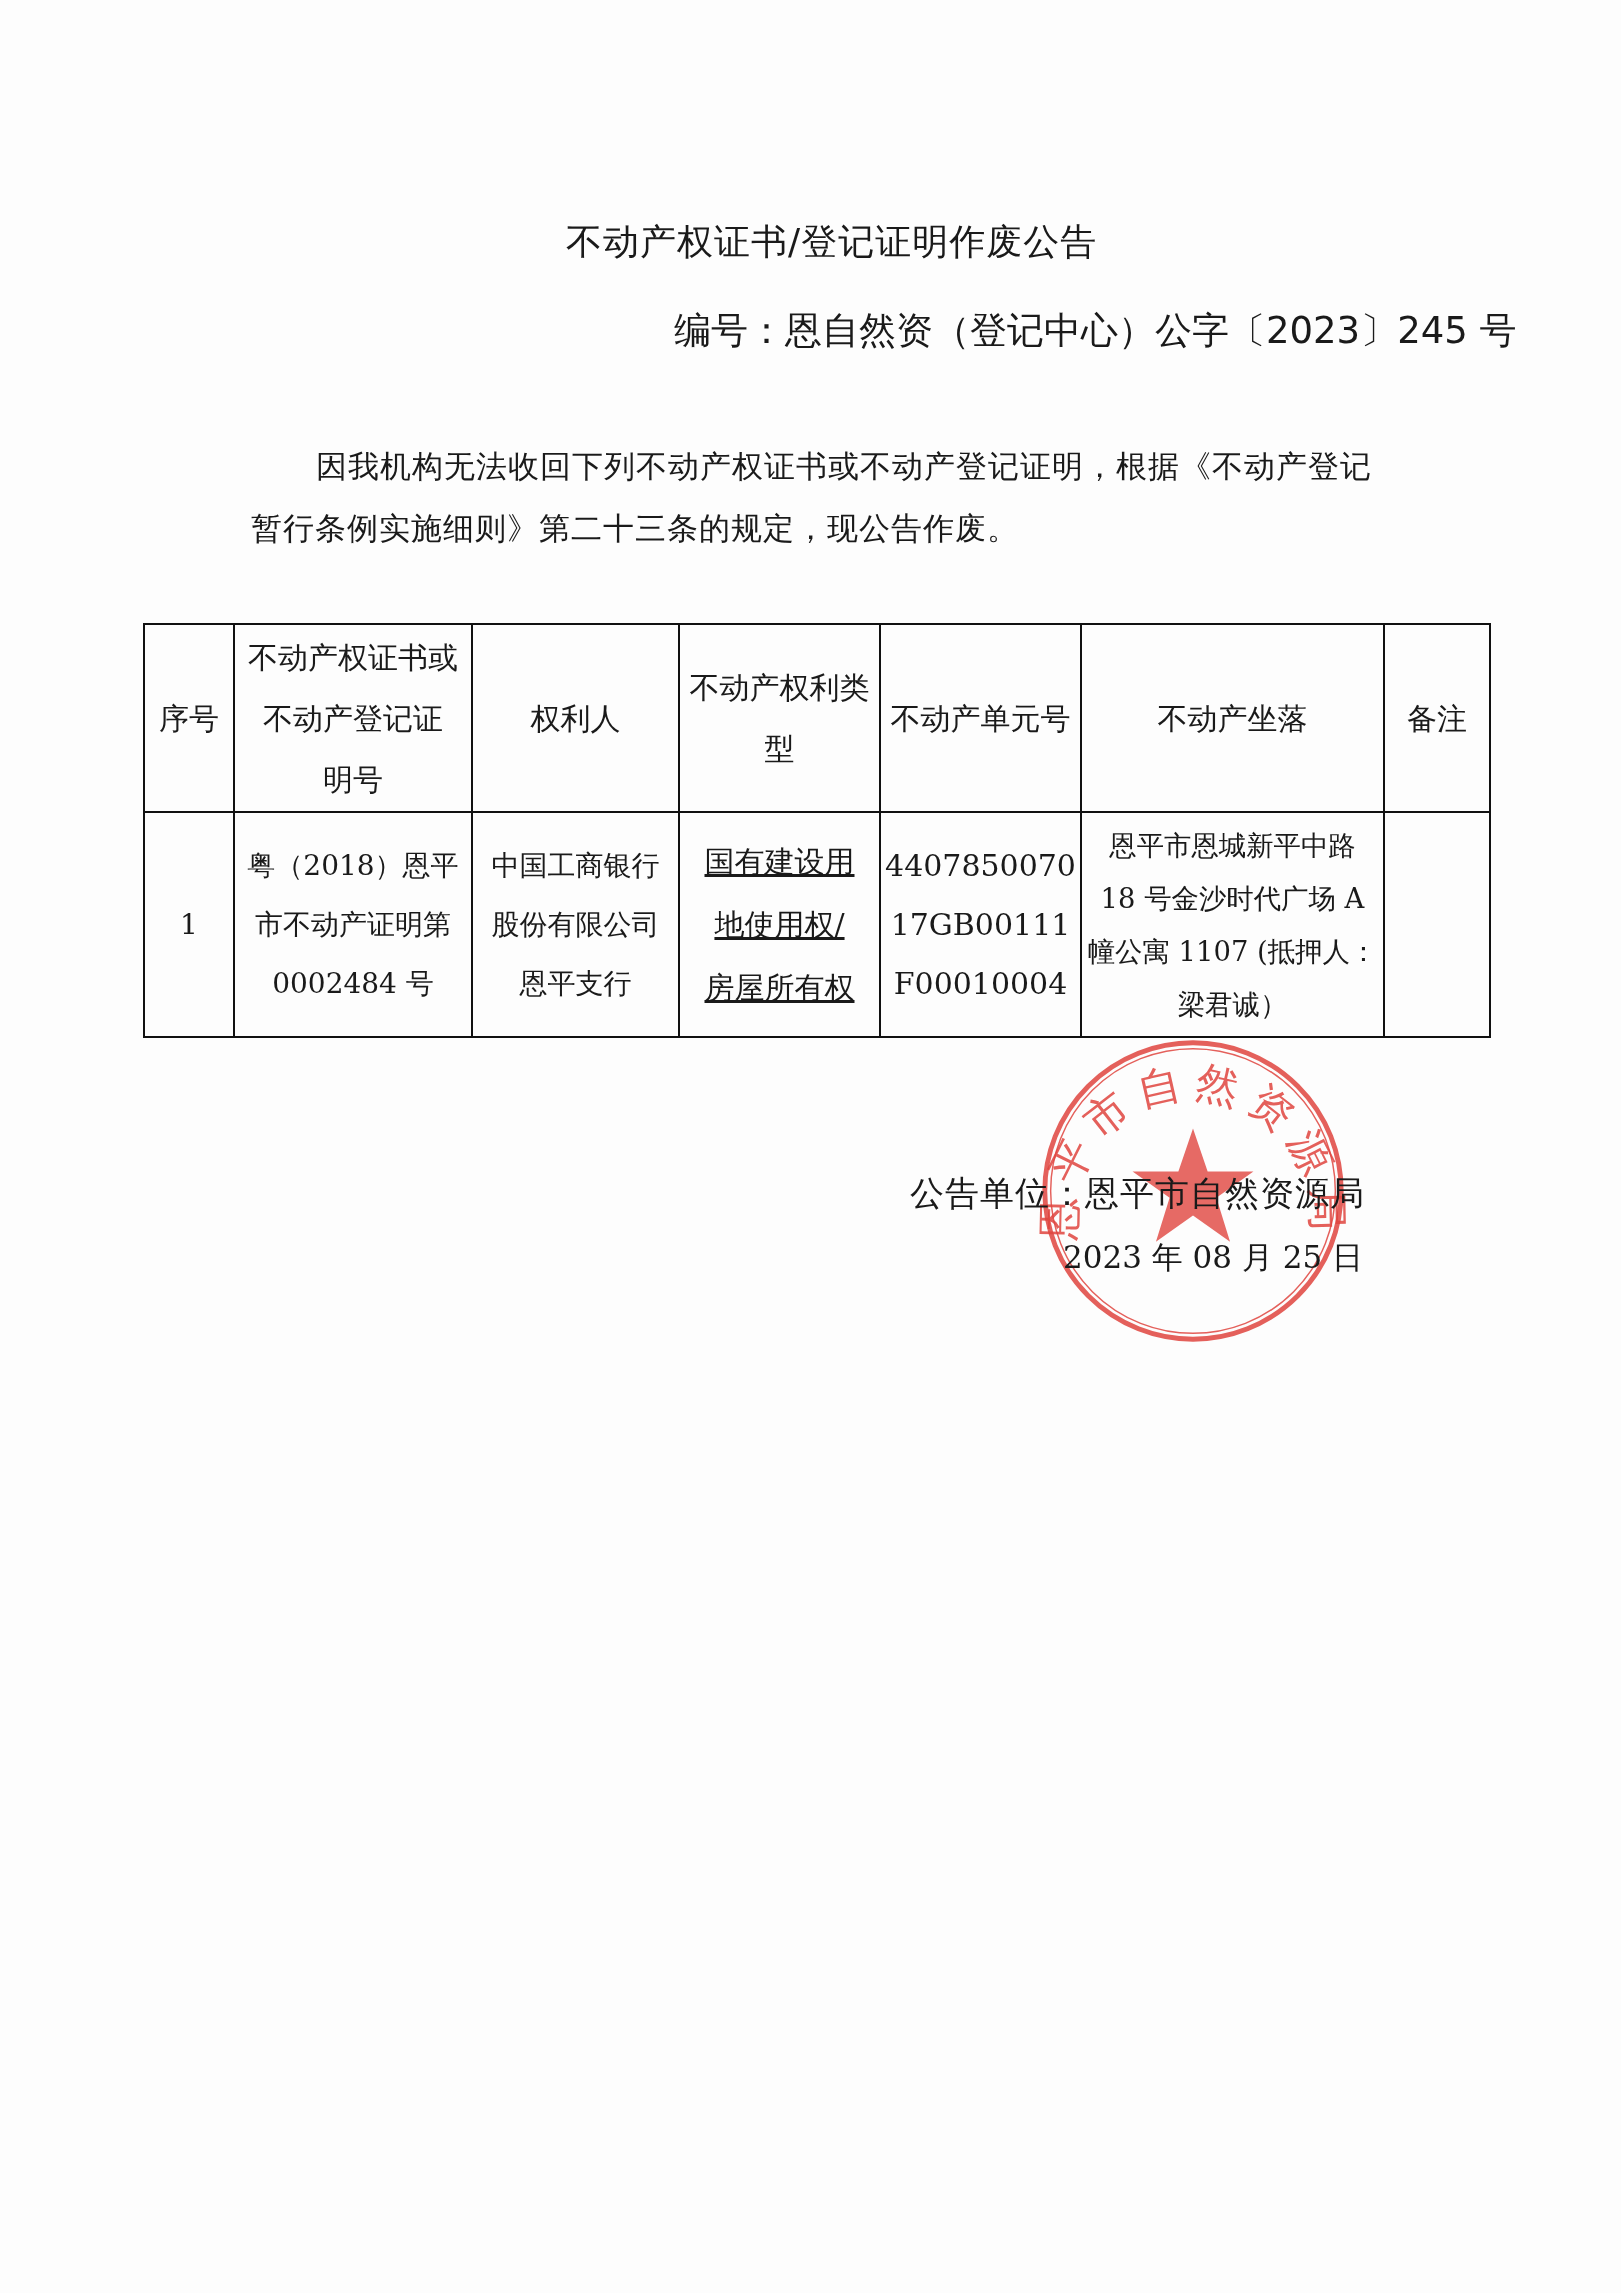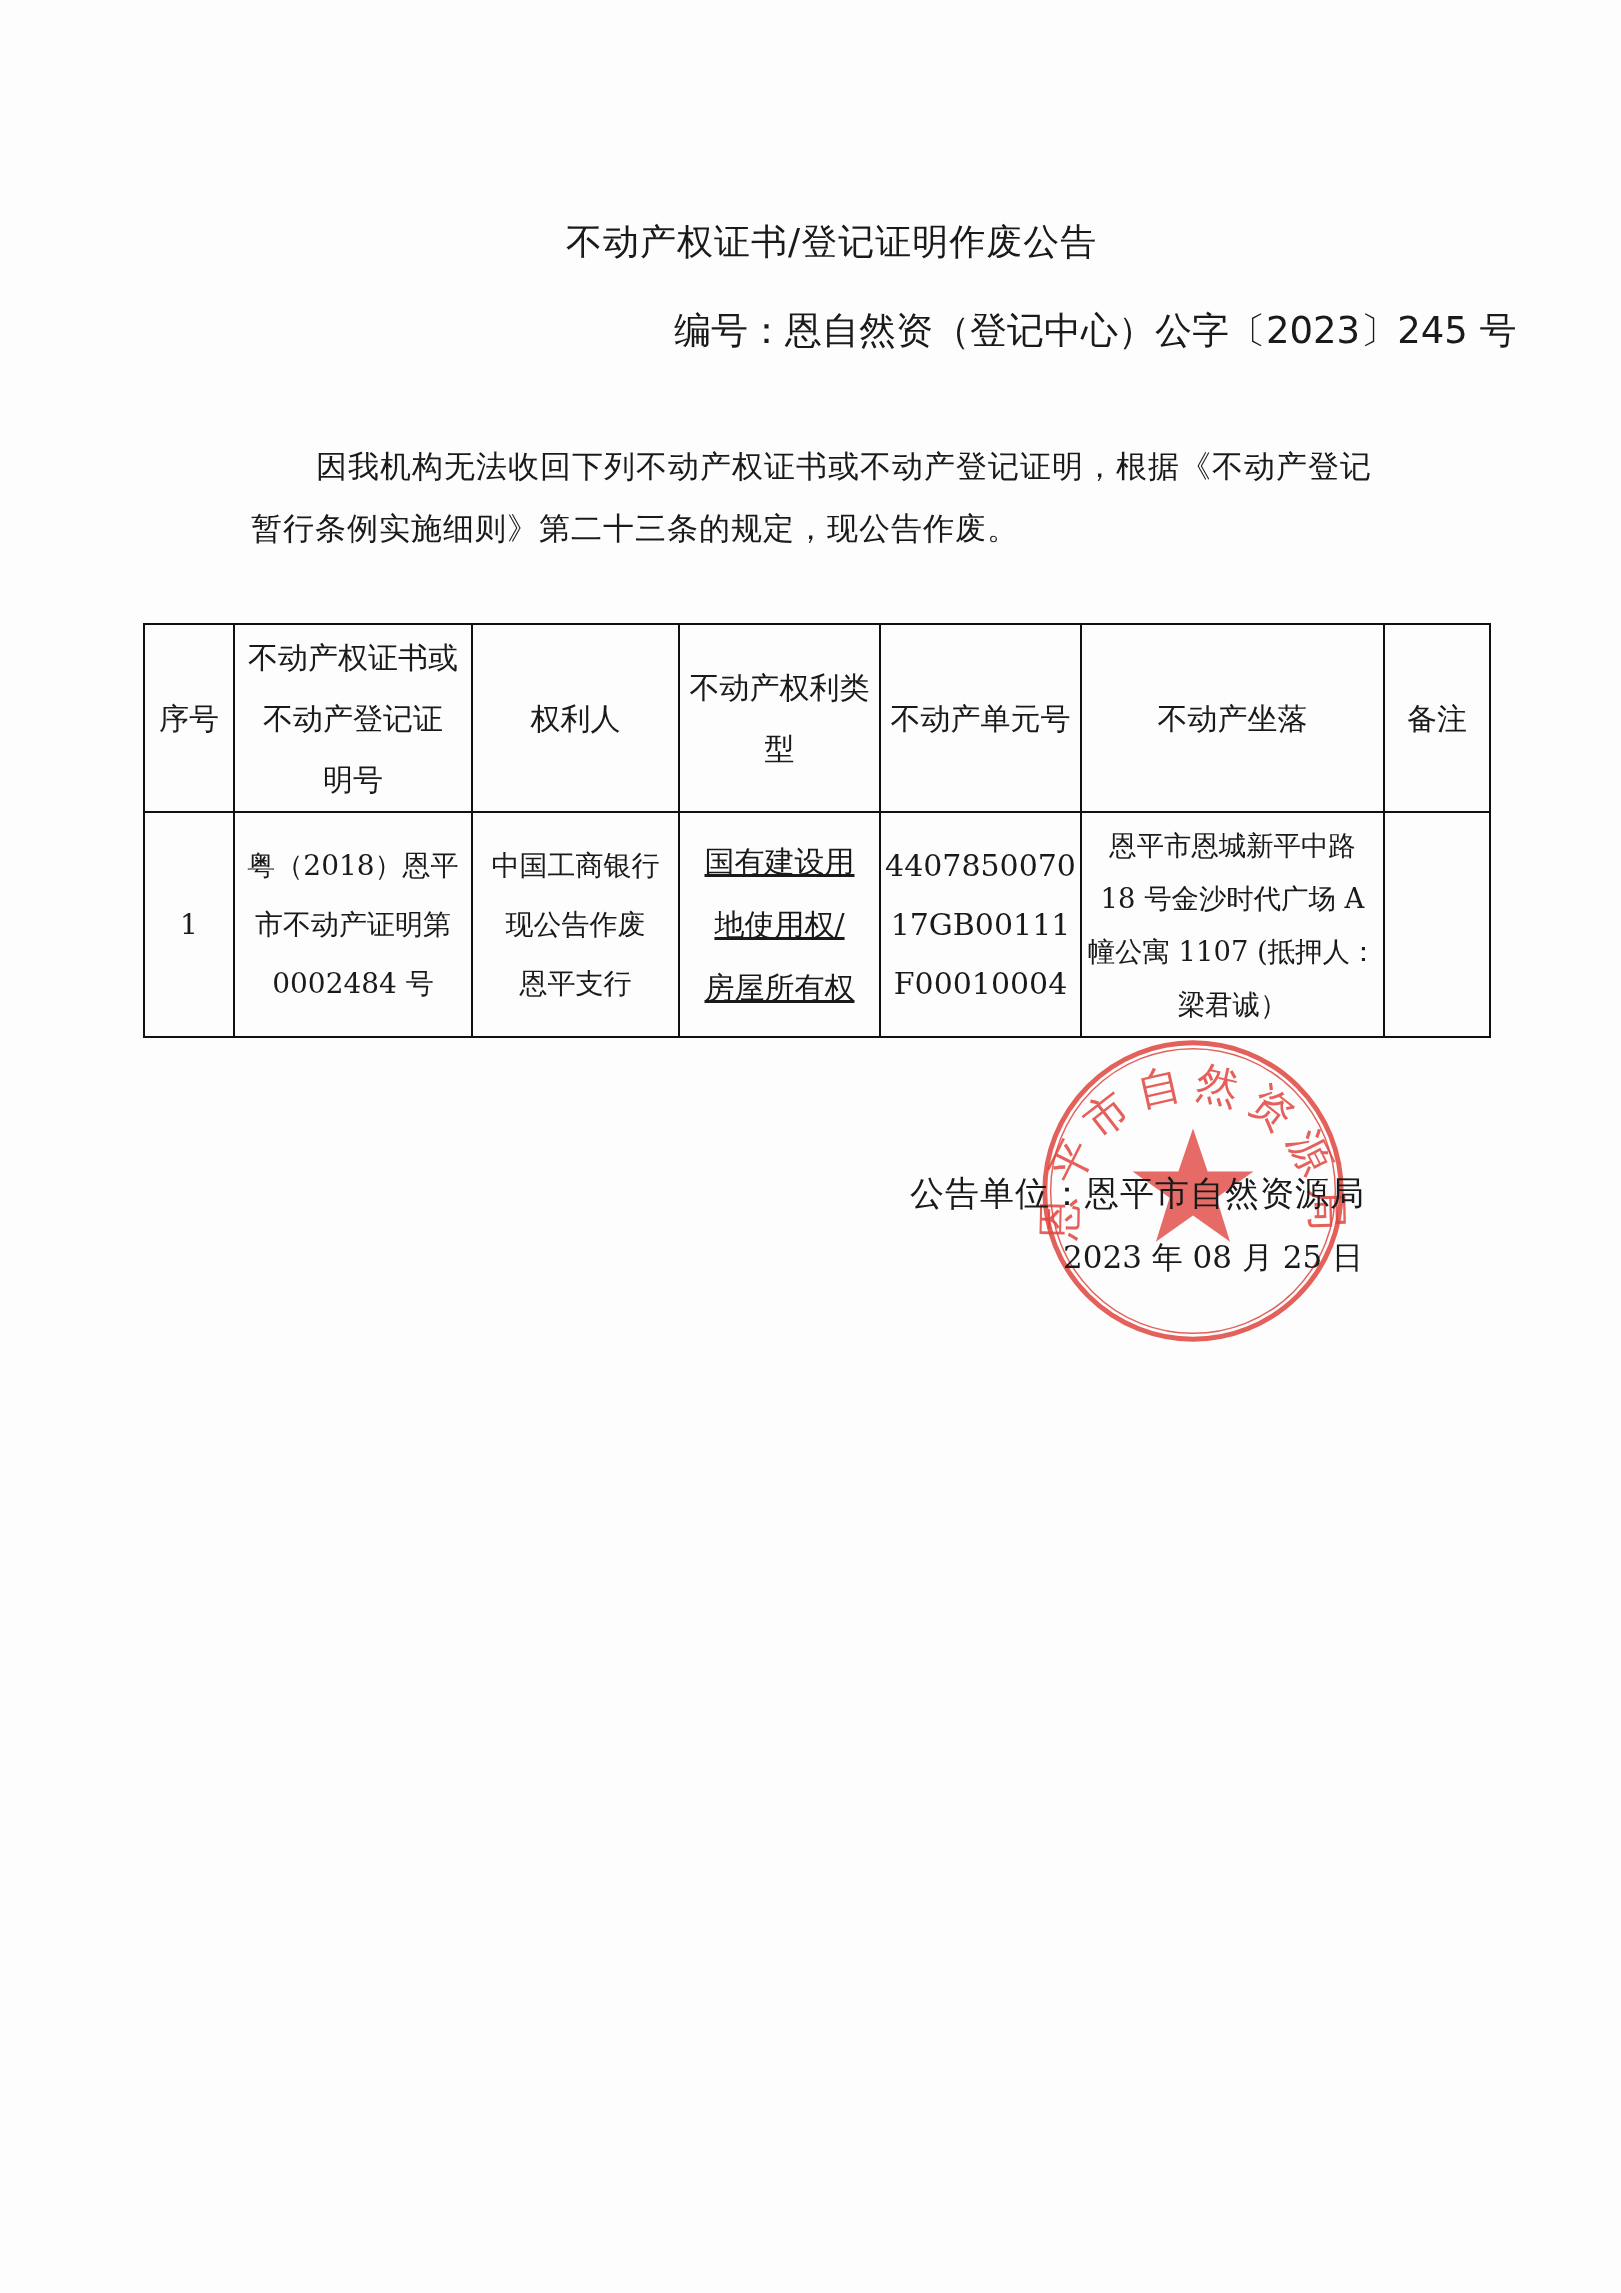--- a/index.html
+++ b/index.html
@@ -104,21 +104,21 @@
   <tbody>
     <tr>
       <td>1</td>
       <td class="cell-lines">
         <span>粤（2018）恩平</span>
         <span>市不动产证明第</span>
         <span>0002484 号</span>
       </td>
       <td class="cell-lines">
         <span>中国工商银行</span>
-        <span>现公告作废</span>
+        <span>股份有限公司</span>
         <span>恩平支行</span>
       </td>
       <td class="cell-lines" style="font-size:30px;line-height:63px;text-decoration:underline;">
         <span>国有建设用</span>
         <span>地使用权/</span>
         <span>房屋所有权</span>
       </td>
       <td class="cell-lines" style="font-size:30px;">
         <span>4407850070</span>
         <span>17GB00111</span>

